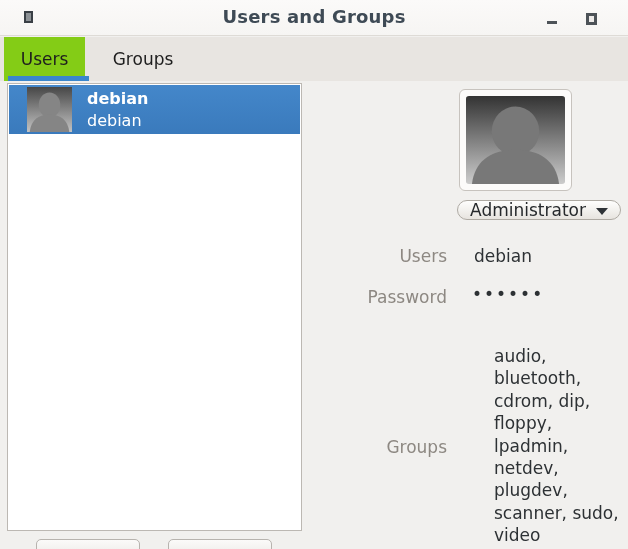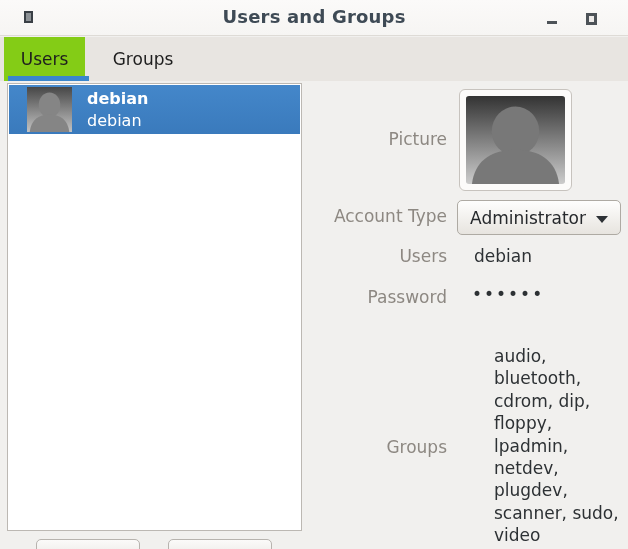--- a/index.html
+++ b/index.html
@@ -117,24 +117,24 @@
     width: 113px; height: 102px;
     background: #fcfbfa;
     border: 1px solid #c7c3be;
     border-radius: 6px;
     padding: 6px;
   }
   .picture-button .avatar-large { width: 99px; height: 88px; display: block; }
 
   .account-type-dropdown {
     position: absolute; left: 457px; top: 200px;
-    width: 164px; height: 35px;
+    width: 164px; height: 20px;
     background: linear-gradient(#fefefd, #e7e4df);
     border: 1px solid #aeaaa3;
-    border-radius: 5px;
+    border-radius: 16px;
     display: flex; align-items: center; justify-content: center;
     font-size: 17px; color: #26292c;
     cursor: default;
   }
   .chevron-down-icon {
     width: 0; height: 0; margin-left: 10px; margin-top: 3px;
     border-left: 6px solid transparent;
     border-right: 6px solid transparent;
     border-top: 7px solid #2e3236;
   }
@@ -194,38 +194,36 @@
         </svg>
       </div>
       <div class="user-name">debian</div>
       <div class="user-fullname">debian</div>
     </div>
   </div>
 
   <div class="list-button list-button-1"></div>
   <div class="list-button list-button-2"></div>
 
-  <div class="field-label label-picture">Picture</div>
   <div class="picture-button">
     <div class="avatar-large">
       <svg viewBox="0 0 100 100" width="99" height="88" preserveAspectRatio="none">
         <defs>
           <linearGradient id="g-large" x1="0" y1="0" x2="0" y2="1">
             <stop offset="0" stop-color="#333333"></stop>
             <stop offset="1" stop-color="#cccccc"></stop>
           </linearGradient>
         </defs>
         <rect width="100" height="100" fill="url(#g-large)" rx="3"></rect>
         <ellipse cx="50" cy="40" rx="24" ry="28" fill="#787878"></ellipse>
         <path d="M6,100 C9,72 27,61 50,61 C73,61 91,72 94,100 Z" fill="#787878"></path>
       </svg>
     </div>
   </div>
 
-  <div class="field-label label-account-type">Account Type</div>
   <div class="account-type-dropdown">
     <span>Administrator</span>
     <span class="chevron-down-icon"></span>
   </div>
 
   <div class="field-label label-name">Users</div>
   <div class="field-value name-value">debian</div>
 
   <div class="field-label label-password">Password</div>
   <div class="field-value password-value">••••••</div>

